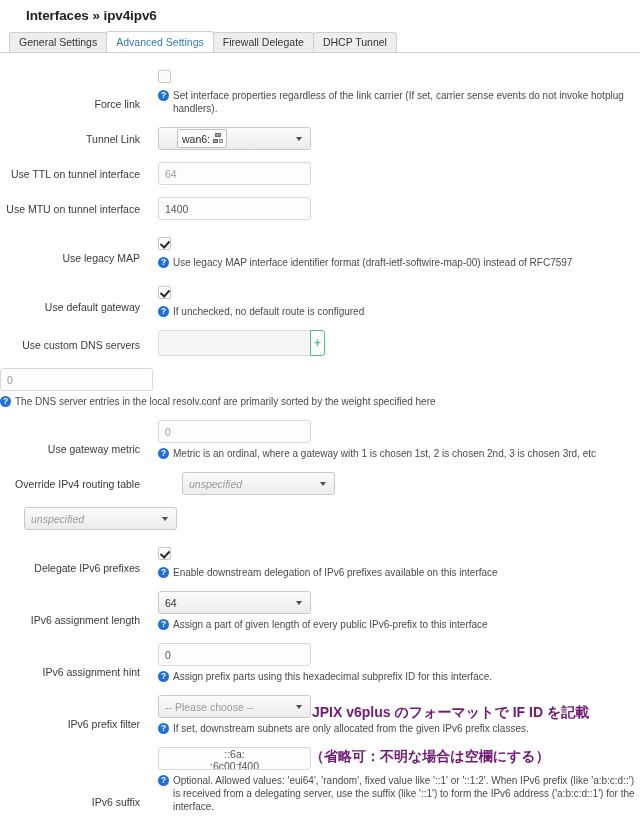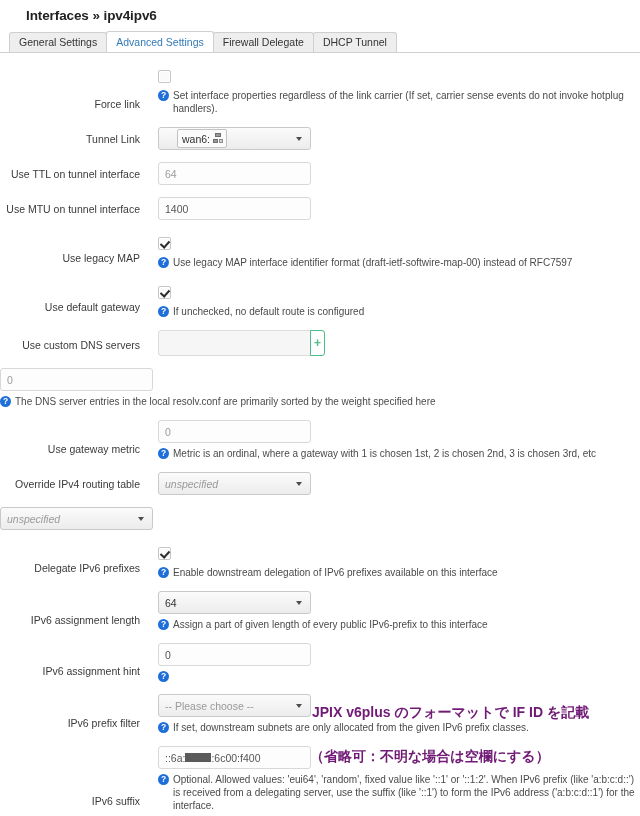--- a/index.html
+++ b/index.html
@@ -109,21 +109,21 @@
     border-radius: 3px;
     background: linear-gradient(#fbfbfb, #ececec);
     display: flex;
     align-items: center;
     padding: 0 6px;
     font-size: 10.5px;
     color: #333333;
     position: relative;
     cursor: pointer;
   }
-  .sel.placeholder { color: #9a9a9a; font-style: italic; }
+  .sel.placeholder { color: #9a9a9a; font-style: italic; margin-left: 24px; }
   .sel.choose { color: #9a9a9a; font-style: normal; }
   .sel .caret {
     position: absolute;
     right: 8px; top: 50%;
     margin-top: -2px;
     width: 0; height: 0;
     border-left: 3.5px solid transparent;
     border-right: 3.5px solid transparent;
     border-top: 4px solid #4d4d4d;
   }
@@ -254,20 +254,21 @@
     border: 1px solid #d8d8d8;
     border-radius: 3px;
     background: #fdfdfd;
     padding: 0 6px;
     font-size: 10.5px;
     color: #555555;
     display: flex;
     align-items: center;
     white-space: nowrap;
     overflow: hidden;
+    flex-direction: column;
   }
   .redact {
     display: inline-block;
     width: 26px;
     height: 9px;
     background: #5a5a5a;
     margin: 0 0px;
     vertical-align: middle;
   }
 
@@ -449,20 +450,21 @@
     </div>
   </div>
   <div class="gap"></div>
 
   <div class="row">
     <div class="label-col">IPv6 assignment hint</div>
     <div class="field-col">
       <input class="txt" type="text" value="0" style="">
       <div class="help">
         <span class="qicon">?</span>
+        <span class="htxt">Assign prefix parts using this hexadecimal subprefix ID for this interface.</span>
       </div>
     </div>
   </div>
   <div class="gap"></div>
 
   <div class="row">
     <div class="label-col">IPv6 prefix filter</div>
     <div class="field-col">
       <div class="sel choose">
         <span>-- Please choose --</span>

